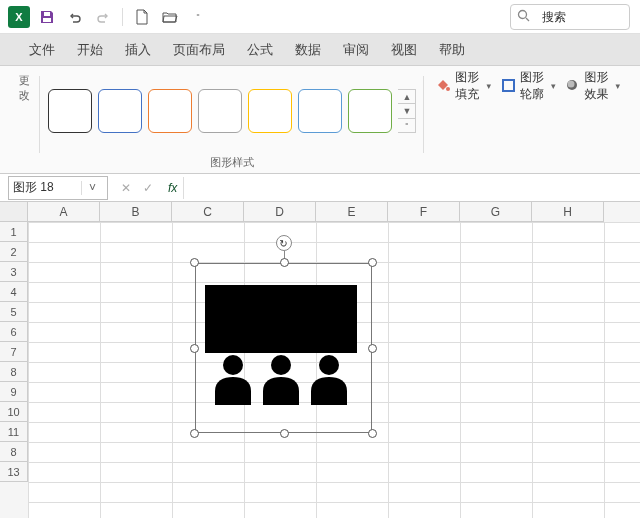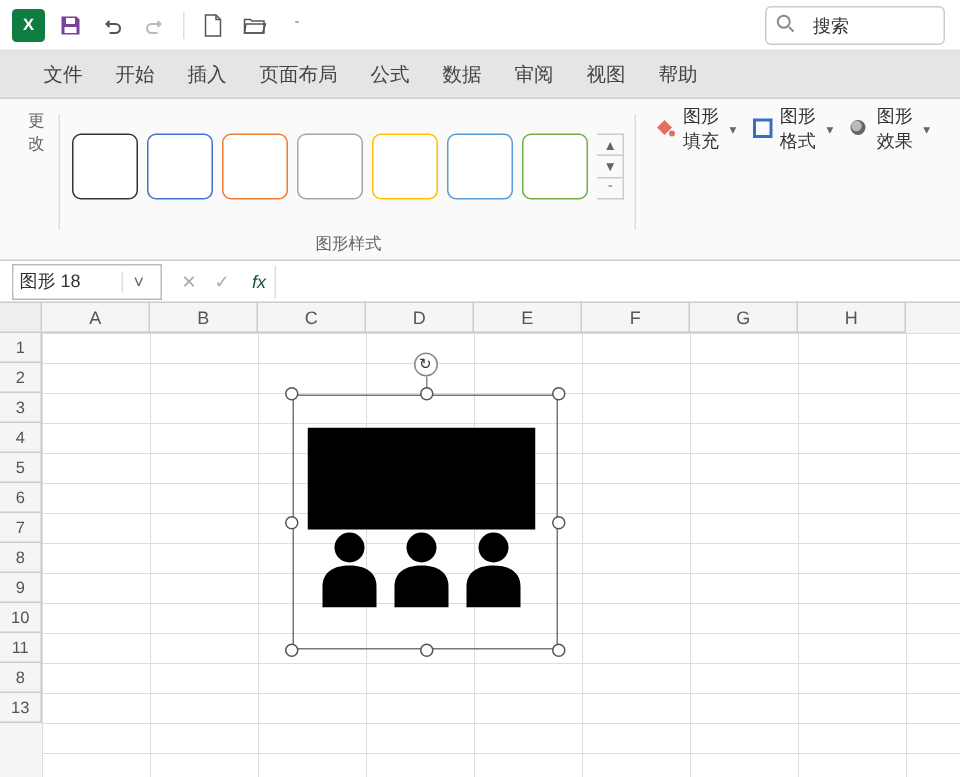--- a/index.html
+++ b/index.html
@@ -156,21 +156,21 @@
             </span>
             <span>图形填充</span>
             <span class="drop">▾</span>
           </div>
         <div class="opt-item">
             <span class="opt-icon">
               <svg width="15" height="15" viewBox="0 0 15 15" fill="none" stroke="#3a6dc4" stroke-width="2">
                 <rect x="2" y="2" width="11" height="11"></rect>
               </svg>
             </span>
-            <span>图形格式</span>
+            <span>图形轮廓</span>
             <span class="drop">▾</span>
           </div>
         <div class="opt-item">
             <span class="opt-icon">
               <svg width="15" height="15" viewBox="0 0 15 15">
                 <circle cx="7" cy="7" r="5" fill="#666"></circle>
                 <circle cx="6" cy="6" r="3.5" fill="#bbb"></circle>
               </svg>
             </span>
             <span>图形效果</span>

